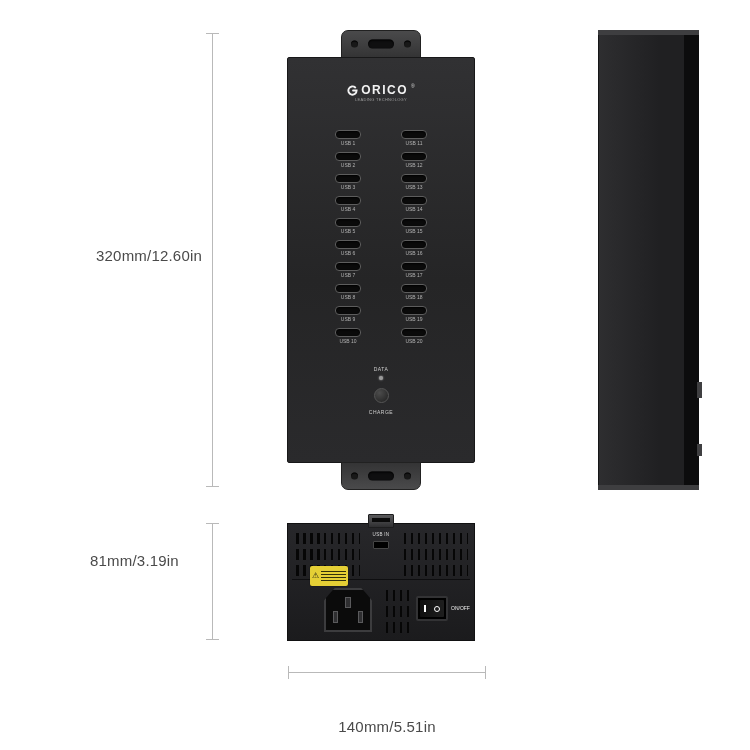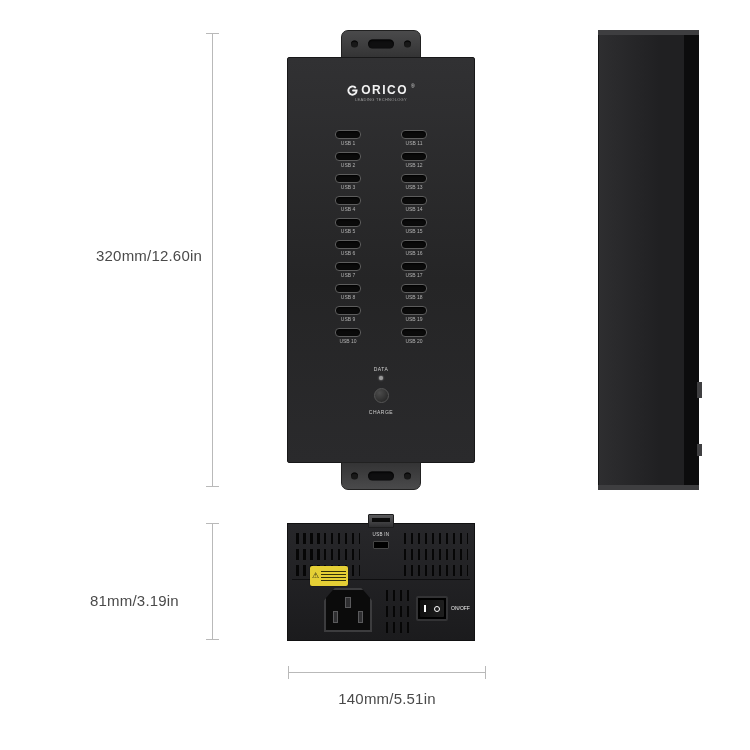--- a/index.html
+++ b/index.html
@@ -12,21 +12,21 @@
   
   .dim-v { position:absolute; width:13px; }
   .dim-v .vline { position:absolute; left:6px; top:0; bottom:0; width:1px; background:var(--dimension-line,#b9b9b9); }
   .dim-v .capt  { position:absolute; left:0; top:0; width:13px; height:1px; background:var(--dimension-line,#b9b9b9); }
   .dim-v .capb  { position:absolute; left:0; bottom:0; width:13px; height:1px; background:var(--dimension-line,#b9b9b9); }
   .dim-h { position:absolute; height:13px; }
   .dim-h .hline { position:absolute; top:6px; left:0; right:0; height:1px; background:var(--dimension-line,#b9b9b9); }
   .dim-h .capl  { position:absolute; left:0; top:0; width:1px; height:13px; background:var(--dimension-line,#b9b9b9); }
   .dim-h .capr  { position:absolute; right:0; top:0; width:1px; height:13px; background:var(--dimension-line,#b9b9b9); }
   .dim-label { position:absolute; font-size:15px; color:var(--annotation-text,#4a4a4a); letter-spacing:0.2px; }
-  .dim-label.center { text-align:center; }
+  .dim-label.center { text-align:center;margin-top:28px; }
 
   
   .front { position:absolute; left:287px; top:30px; width:188px; height:460px; }
   .bracket {
     position:absolute; left:50%; transform:translateX(-50%);
     width:80px; height:28px; background:linear-gradient(180deg,#4a4a4b,#343435);
     border:1px solid #212121;
   }
   .bracket.top { top:0; border-radius:7px 7px 0 0; }
   .bracket.bottom { bottom:0; border-radius:0 0 7px 7px; background:linear-gradient(0deg,#4a4a4b,#343435); }
@@ -151,21 +151,21 @@
     <div class="vline"></div>
     <div class="capb"></div>
   </div>
   <div class="dim-label" style="left:96px; top:247px;">320mm/12.60in</div>
 
   <div class="dim-v" style="left:206px; top:523px; height:117px;">
     <div class="capt"></div>
     <div class="vline"></div>
     <div class="capb"></div>
   </div>
-  <div class="dim-label" style="left:90px; top:592px;">81mm/3.19in</div>
+  <div class="dim-label" style="left:90px; top:552px;">81mm/3.19in</div>
 
   <div class="dim-h" style="left:288px; top:666px; width:198px;">
     <div class="capl"></div>
     <div class="hline"></div>
     <div class="capr"></div>
   </div>
   <div class="dim-label center" style="left:288px; top:690px; width:198px;">140mm/5.51in</div>
 
   <div class="front">
     <div class="bracket top">

